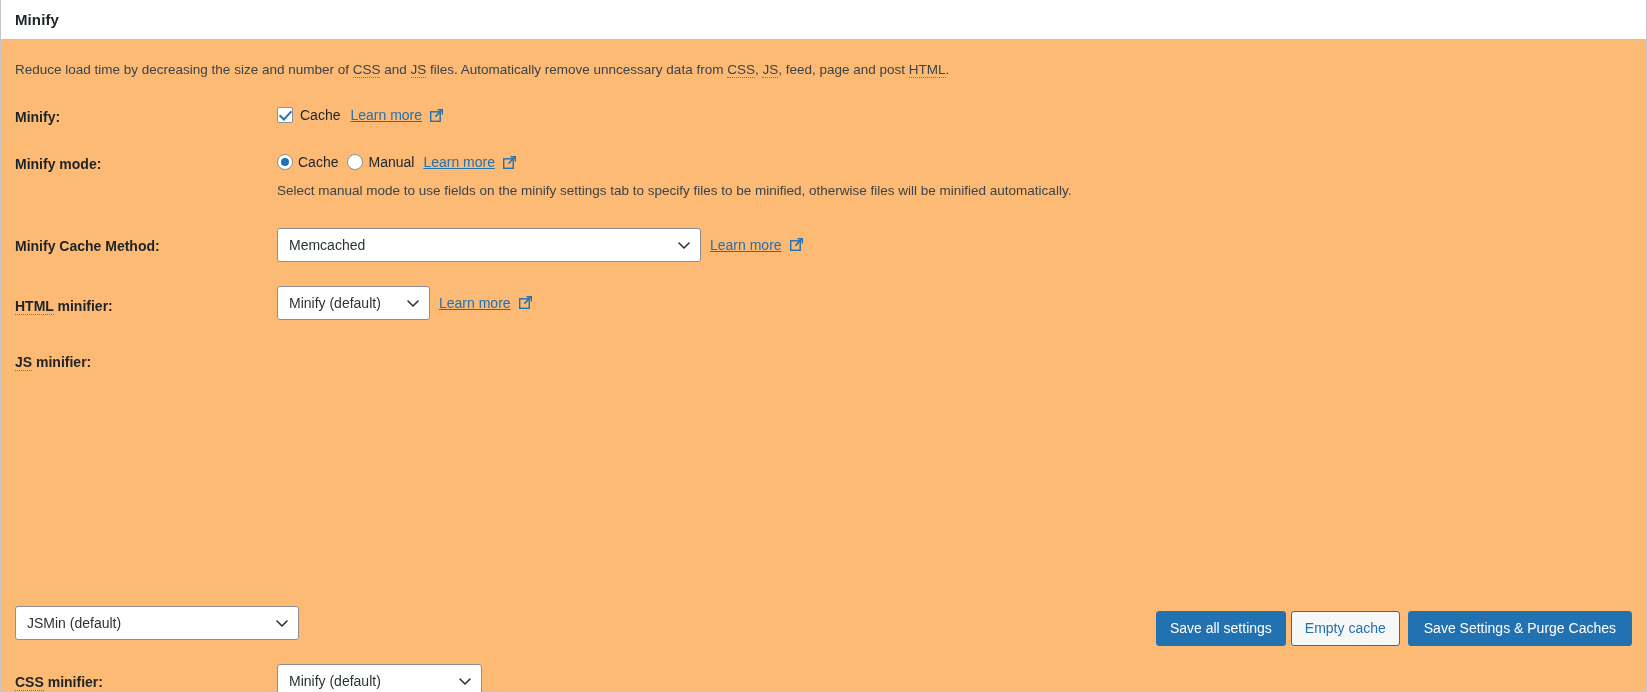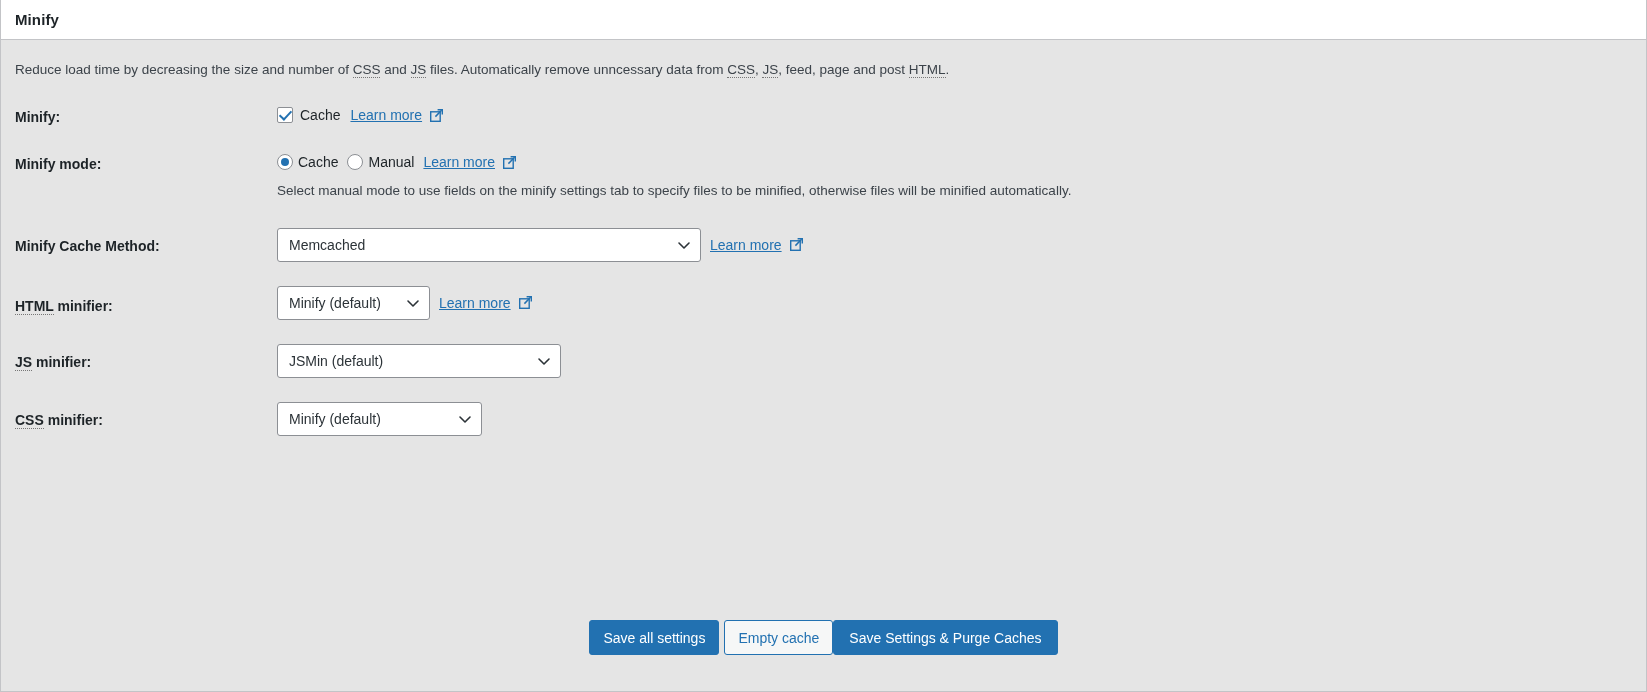--- a/index.html
+++ b/index.html
@@ -12,21 +12,21 @@
     font-family: "Liberation Sans", sans-serif;
     color: #1d2327;
     width: 1647px;
     height: 692px;
     overflow: hidden;
   }
 
   .panel {
     width: 1647px;
     height: 692px;
-    background: #e5e5e5;
+    background: #fdba74;
     border: 1px solid #c3c4c7;
     border-top: none;
     border-left: 1px solid #c3c4c7;
     position: relative;
     display: flex;
     flex-direction: column;
   }
 
   
   .panel-header {
@@ -221,24 +221,25 @@
     display: flex;
     align-items: center;
     gap: 9px;
   }
 
   
   .footer {
     position: absolute;
     left: 14px;
     right: 14px;
-    bottom: 36px;
-    display: flex;
-    align-items: center;
-    justify-content: center;
+    bottom: 52px;
+    display: flex;
+    align-items: center;
+    justify-content: flex-end;
+    gap: 8px;
   }
   .footer-left {
     display: flex;
     align-items: center;
     gap: 5px;
   }
   .btn {
     font-family: "Liberation Sans", sans-serif;
     font-size: 14px;
     height: 35px;
@@ -374,21 +375,21 @@
                 <rect x="0.7" y="2.8" width="9.5" height="9.5" stroke="#2271b1" stroke-width="1.4" fill="none"></rect>
                 <path d="M5.4 7.6 L11.6 1.3" stroke="#2271b1" stroke-width="1.5"></path>
                 <path d="M7.6 0.7 L12.3 0.7 L12.3 5.4" stroke="#2271b1" stroke-width="1.4" fill="none"></path>
               </svg>
             </span>
           </a>
         </div>
       </div>
     </div>
 
-    <div class="row" style="padding-top:24px;">
+    <div class="row" style="padding-top:24px;flex-direction:column;">
       <div class="row-label" style="padding-top:8px;">
         <abbr>JS</abbr><span> minifier:</span>
       </div>
       <div class="row-field">
         <div class="row-select-line">
           <span class="select-wrap">
             <select class="sel sel-js">
               <option>JSMin (default)</option>
             </select>
             <span class="chev">

